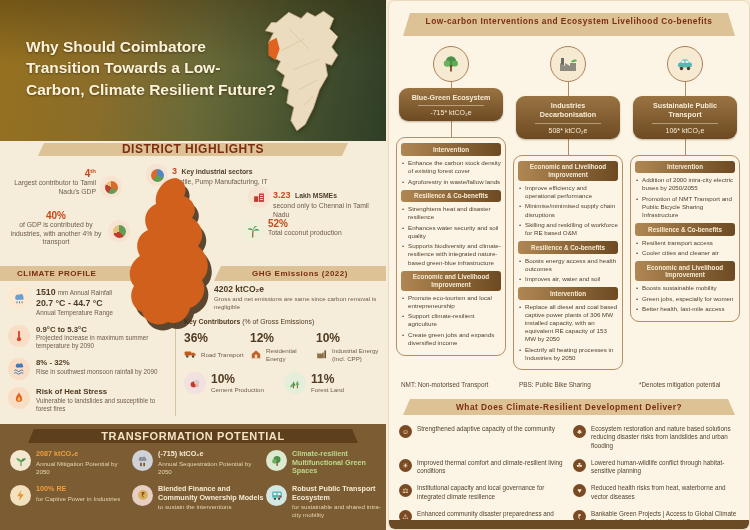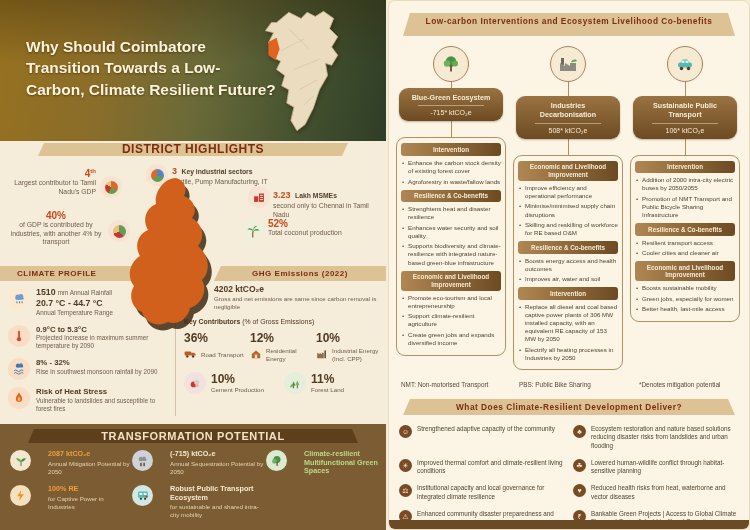--- a/index.html
+++ b/index.html
@@ -42,21 +42,21 @@
   .contrib-row{display:flex;margin-top:6px}
   .contrib{width:66px}
   .cpct{font-size:12px;font-weight:bold;color:#4f3a22}
   .clabel{font-size:6.2px;color:#6d5d48;line-height:1.25}
   .contrib-flex{display:flex;gap:4px;align-items:center;margin-top:1px}
   .big-contrib{display:flex;gap:5px;align-items:center;width:86px}
 
   .transform{position:absolute;left:0;top:424px;width:386px;height:106px;background:#7b5c33}
   .r-trans{margin:5px auto 0;width:330px;height:14px;background:#5d3f1c;color:#f3e3c3;font-weight:bold;font-size:11px;line-height:14px;text-align:center;letter-spacing:.6px;clip-path:polygon(6px 0,calc(100% - 6px) 0,100% 100%,0 100%)}
   .tgrid{display:grid;grid-template-columns:122px 134px 116px;padding:7px 2px 0 10px;row-gap:8px}
-  .titem{display:flex;gap:17px;align-items:flex-start}
+  .titem{display:flex;gap:5px;align-items:flex-start}
   .tcirc{width:21px;height:21px;border-radius:50%;background:#f3e7cf;flex:none;display:flex;align-items:center;justify-content:center}
   .tv{font-size:7.2px;font-weight:bold;line-height:1.2;color:#f6ead2}
   .tgrid .titem:nth-child(1) .tv,.tgrid .titem:nth-child(4) .tv{color:#f09d3c}
   .tgrid .titem:nth-child(3) .tv{color:#bcd98a}
   .tt{font-size:6.2px;color:#e6d5b2;line-height:1.28;margin-top:1px}
 
   
   .right{position:absolute;left:388px;top:0;width:362px;height:530px;background:#fcf5e6;border:1px solid #ead9ba;box-sizing:border-box;border-radius:7px}
   .r-top{margin:12px 14px 0;height:23px;font-size:8.3px;line-height:17px;clip-path:polygon(7px 0,calc(100% - 7px) 0,100% 100%,0 100%)}
   .cols{display:flex;gap:7px;padding:10px 7px 0;min-height:336px;align-items:flex-start;box-sizing:border-box}
@@ -369,20 +369,32 @@
               <svg width="13" height="13" viewBox="0 0 20 20">
                 <path d="M11,2 L5,11 H9 L8,18 L15,8 H10 Z" fill="#e8962e"></path>
               </svg>
             </div>
           <div>
               <div class="tv">100% RE</div>
               <div class="tt">for Captive Power in Industries</div>
             </div>
         </div>
         <div class="titem">
+          <div class="tcirc" style="background:#e8cfc4">
+              <svg width="14" height="14" viewBox="0 0 20 20">
+                <circle cx="10" cy="10" r="7" fill="#d8b25a"></circle>
+                <text x="10" y="13" font-size="9" text-anchor="middle" fill="#7a2d12" font-weight="bold">₹</text>
+              </svg>
+            </div>
+          <div>
+              <div class="tv">Blended Finance and Community Ownership Models</div>
+              <div class="tt">to sustain the interventions</div>
+            </div>
+        </div>
+        <div class="titem">
           <div class="tcirc" style="background:#d3e7e4">
               <svg width="14" height="14" viewBox="0 0 20 20">
                 <rect x="3" y="5" width="14" height="9" rx="2" fill="#57b8b0"></rect>
                 <rect x="5" y="7" width="4" height="3" fill="#eaf6f4"></rect>
                 <rect x="11" y="7" width="4" height="3" fill="#eaf6f4"></rect>
                 <circle cx="7" cy="15.5" r="1.6" fill="#3a3a3a"></circle>
                 <circle cx="13" cy="15.5" r="1.6" fill="#3a3a3a"></circle>
                 <circle cx="15" cy="12.5" r="1.5" fill="#c23b2e"></circle>
               </svg>
             </div>

